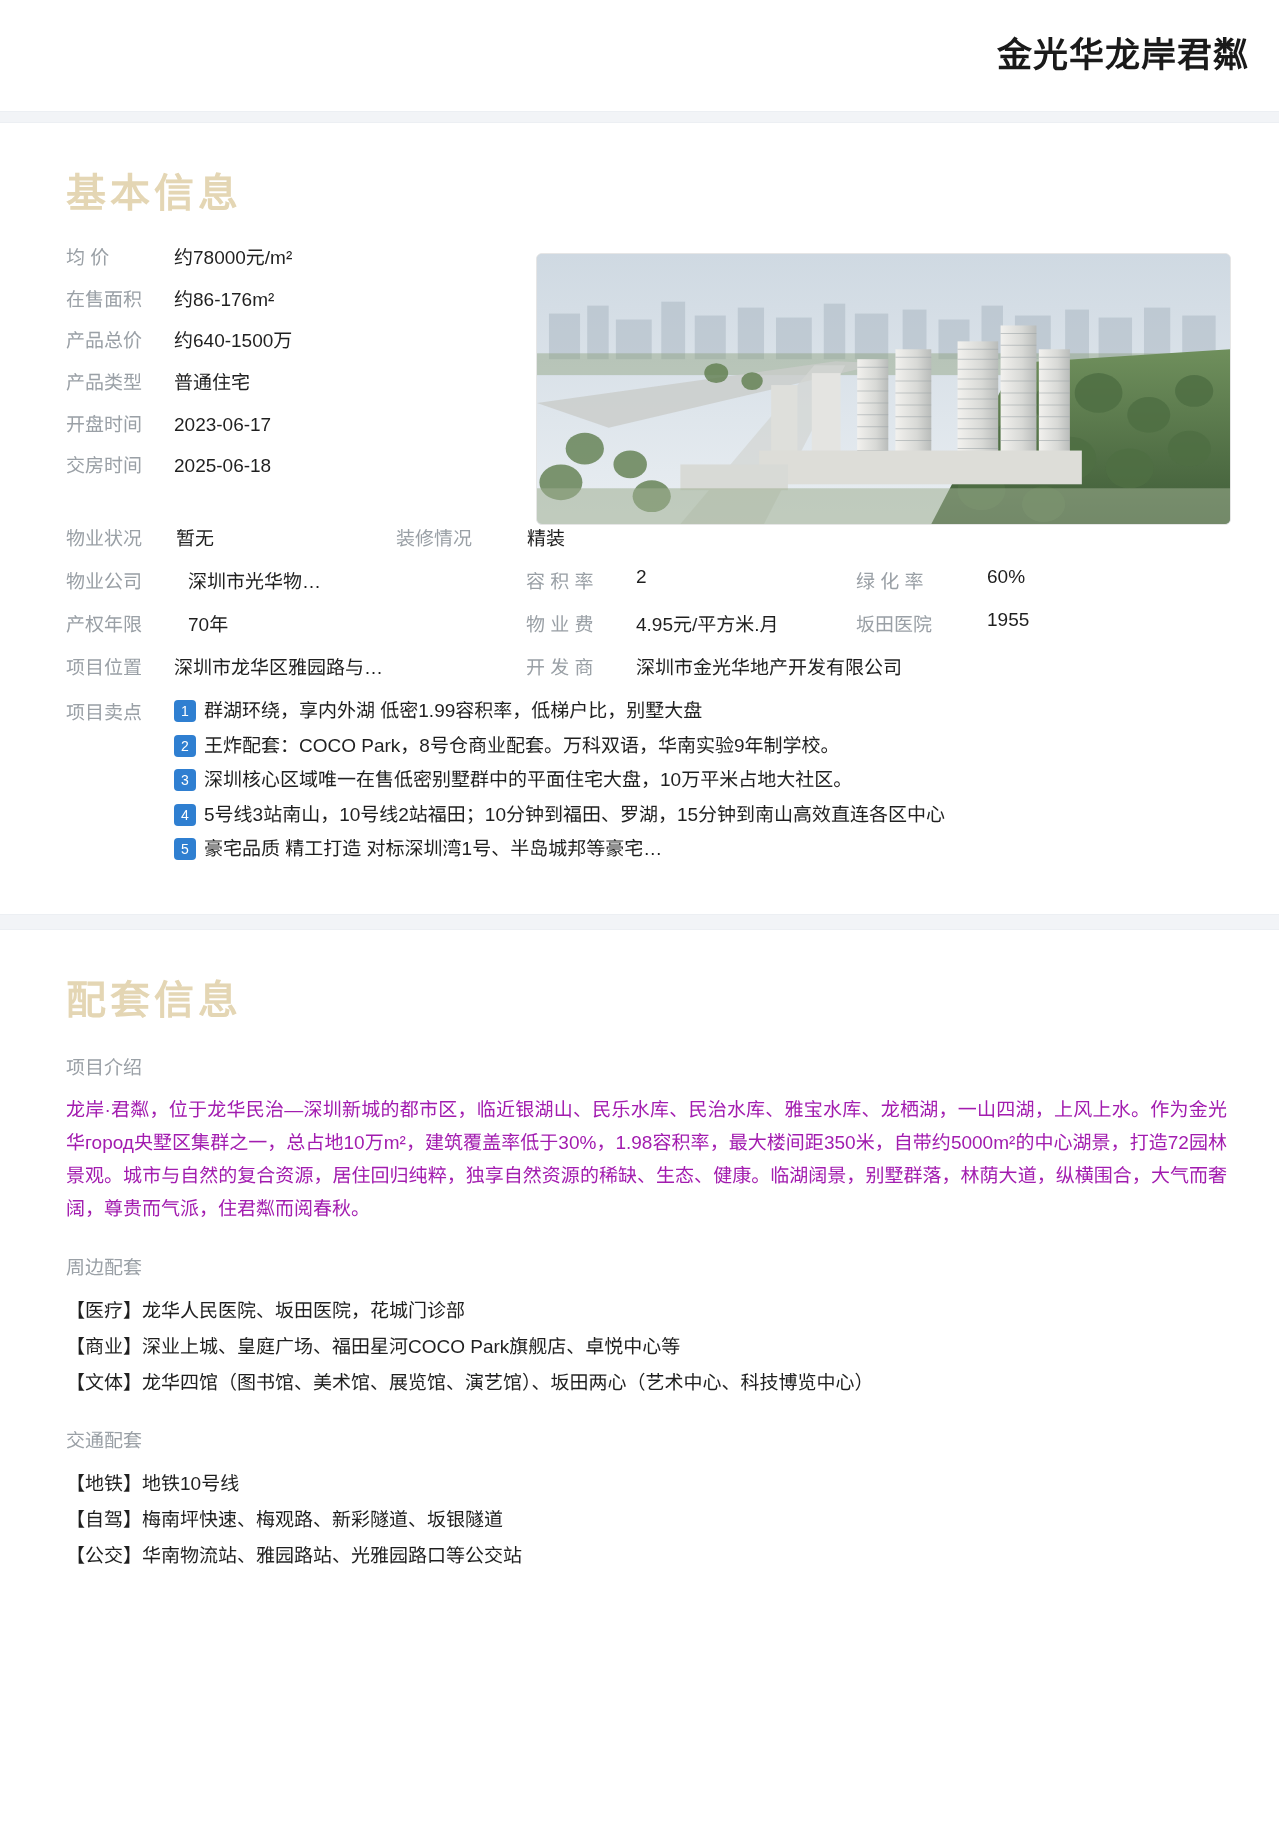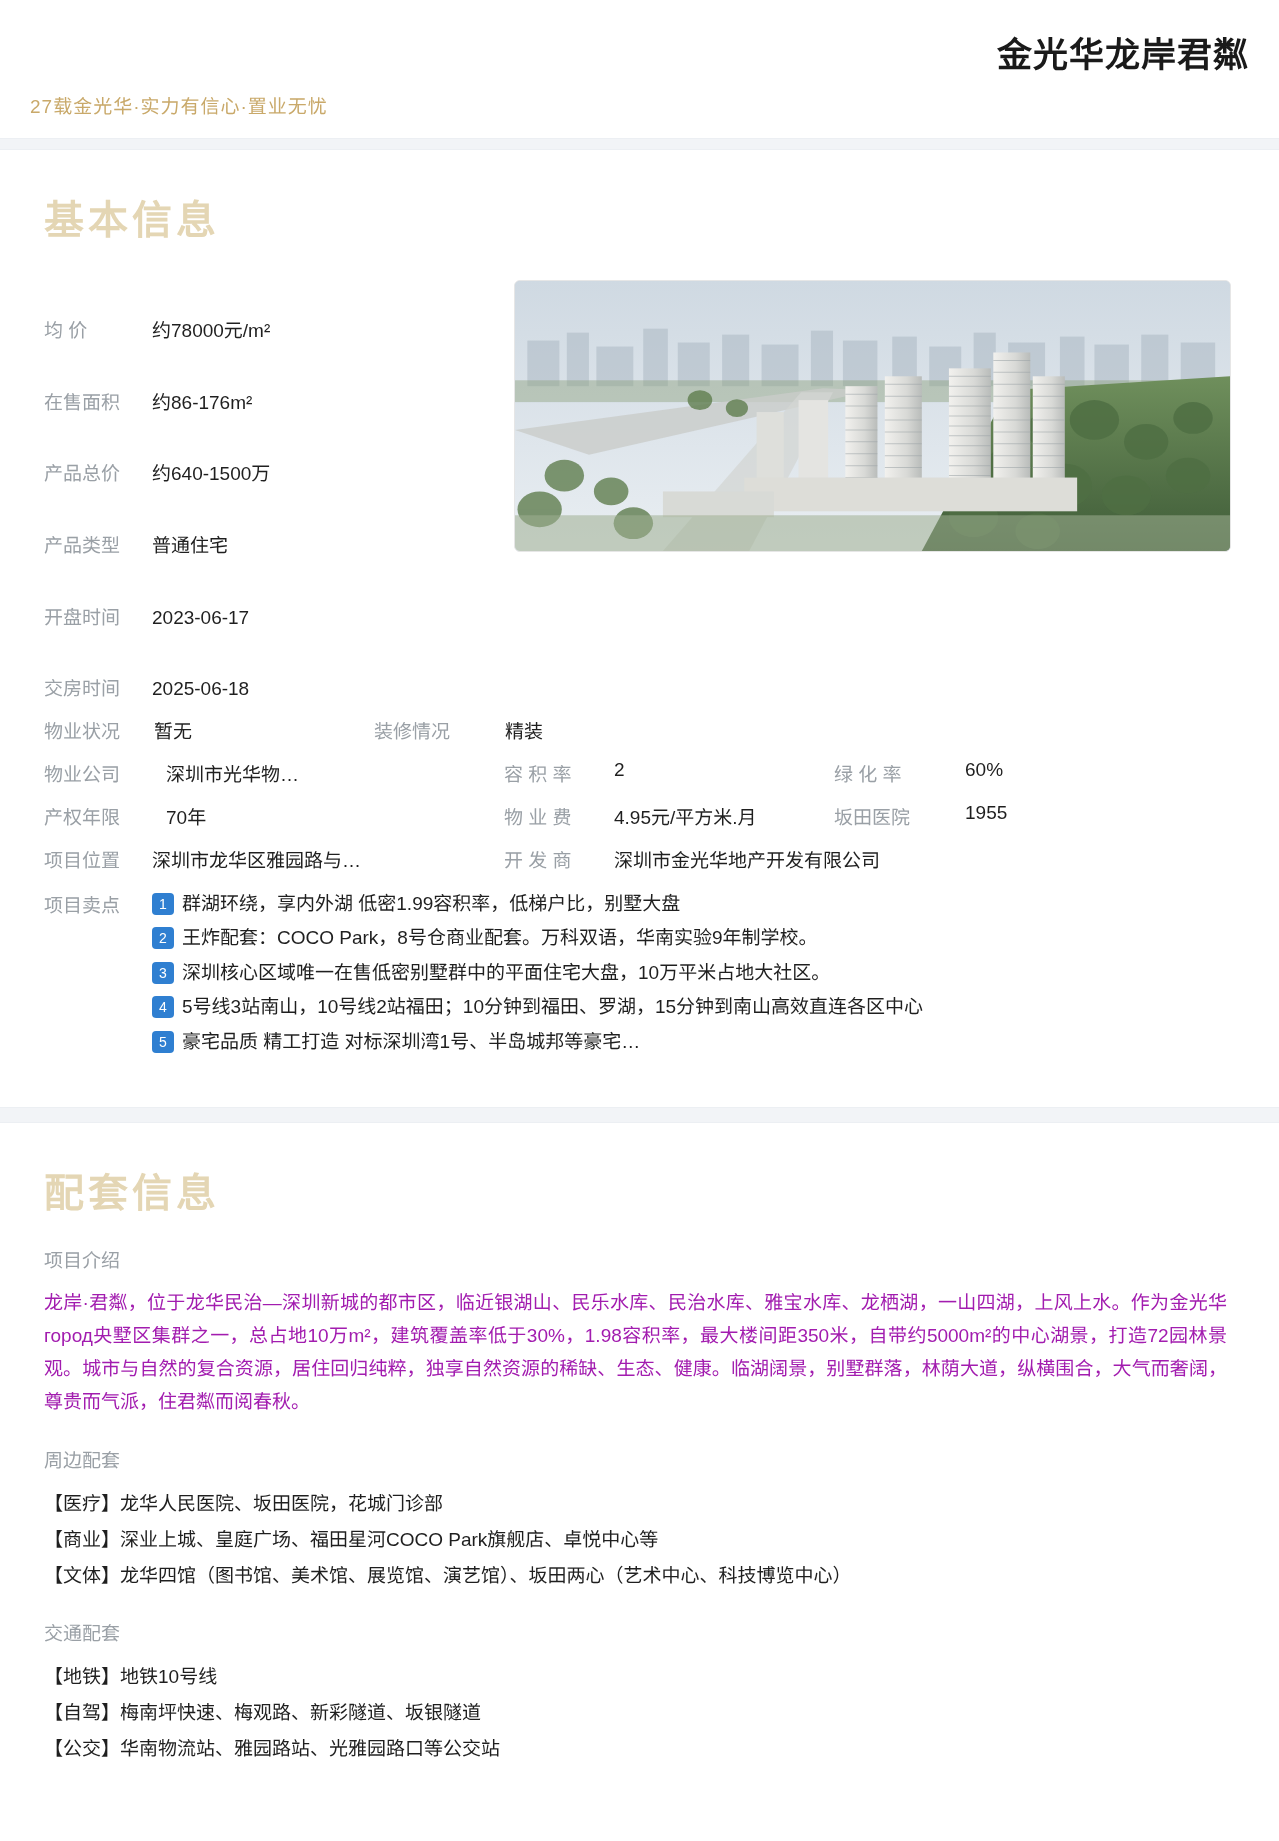--- a/index.html
+++ b/index.html
@@ -40,21 +40,21 @@
 
   .thin-divider {
     height: 12px;
     background: #f2f4f7;
     border-top: 1px solid #eceff3;
     border-bottom: 1px solid #eceff3;
   }
 
   
   .section {
-    padding: 30px 30px 18px 22px;
+    padding: 30px 30px 18px 44px;
     background: #ffffff;
   }
   .section-title {
     font-size: 40px;
     font-weight: bold;
     color: #e4d6b4;
     letter-spacing: 4px;
     margin: 8px 0 26px 22px;
   }
 
@@ -84,21 +84,20 @@
     background: #cdd6dd;
   }
   .hero svg { display: block; width: 100%; height: 100%; }
 
   .kv {
     display: flex;
     align-items: flex-end;
     margin-bottom: 16px;
     font-size: 19px;
     line-height: 1.35;
-    margin-top: 46px;
   }
   .kv .k {
     width: 108px;
     flex: none;
     color: #9aa0a6;
     letter-spacing: 0px;
   }
   .kv .v {
     color: #1f1f1f;
     flex: 1;
@@ -216,21 +215,20 @@
     margin-top: 16px;
   }
 </style>
 </head>
 <body>
 
 <div class="page">
 
   <div class="header">
     <h1>金光华龙岸君粼</h1>
-    <div class="slogan">27载金光华·实力有信心·置业无忧</div>
   </div>
 
   <div class="thin-divider"></div>
 
   <div class="section">
     <div class="section-title">基本信息</div>
 
     <div class="basic-wrap">
       <div class="basic-left">
 

